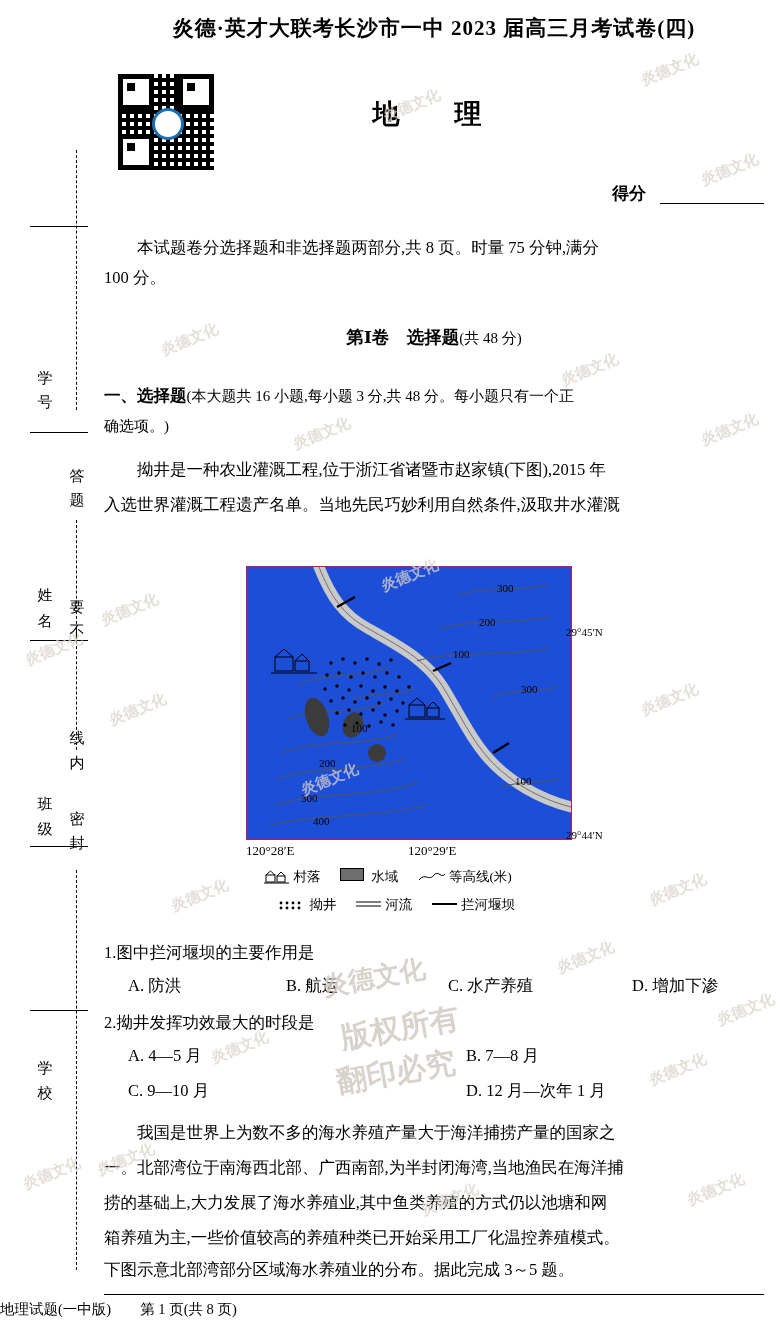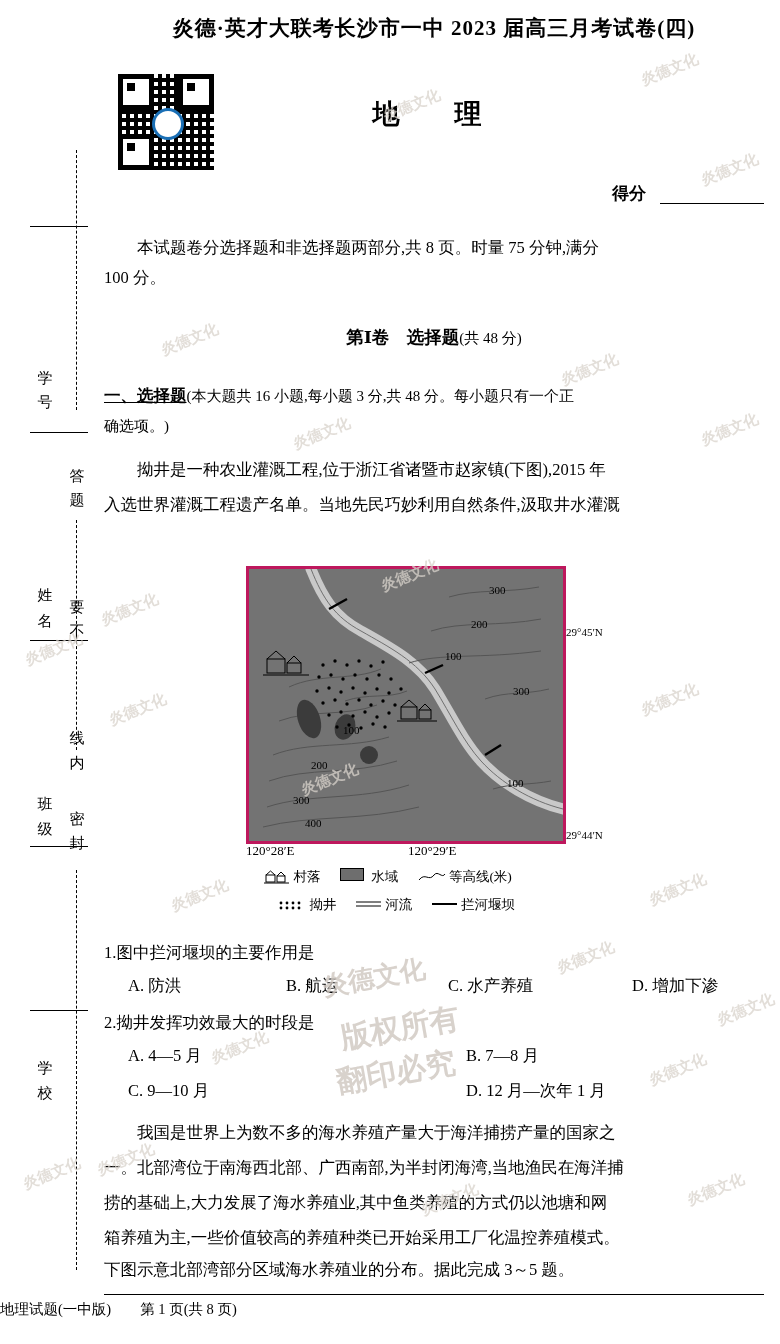--- a/index.html
+++ b/index.html
@@ -70,26 +70,26 @@
   .p{
     position:absolute;font-size:16.5px;line-height:30px;
     text-align:justify;
   }
   .indent{text-indent:2em;}
   .sec-title{
     position:absolute;width:660px;left:104px;text-align:center;
     font-size:17.5px;font-weight:bold;
   }
   .small{font-size:15px;font-weight:normal;}
-  .bold{font-weight:bold;text-decoration:underline;}
+  .bold{font-weight:bold;}
 
   
   .fig{
     position:absolute;left:246px;top:566px;width:314px;height:272px;
-    border:3px solid #be185d;background:#737373;overflow:hidden;
+    border:1px solid #be185d;background:#1d4ed8;overflow:hidden;padding-left:10px;
   }
   .fig svg{display:block;}
   .fig-axis{position:absolute;font-size:11px;}
   .legend{position:absolute;font-size:13.5px;}
 
   
   .wm{
     position:absolute;color:#d9d3cc;opacity:.75;
     font-size:15px;font-weight:bold;transform:rotate(-22deg);
     font-family:"Liberation Serif","DejaVu Serif",serif;

